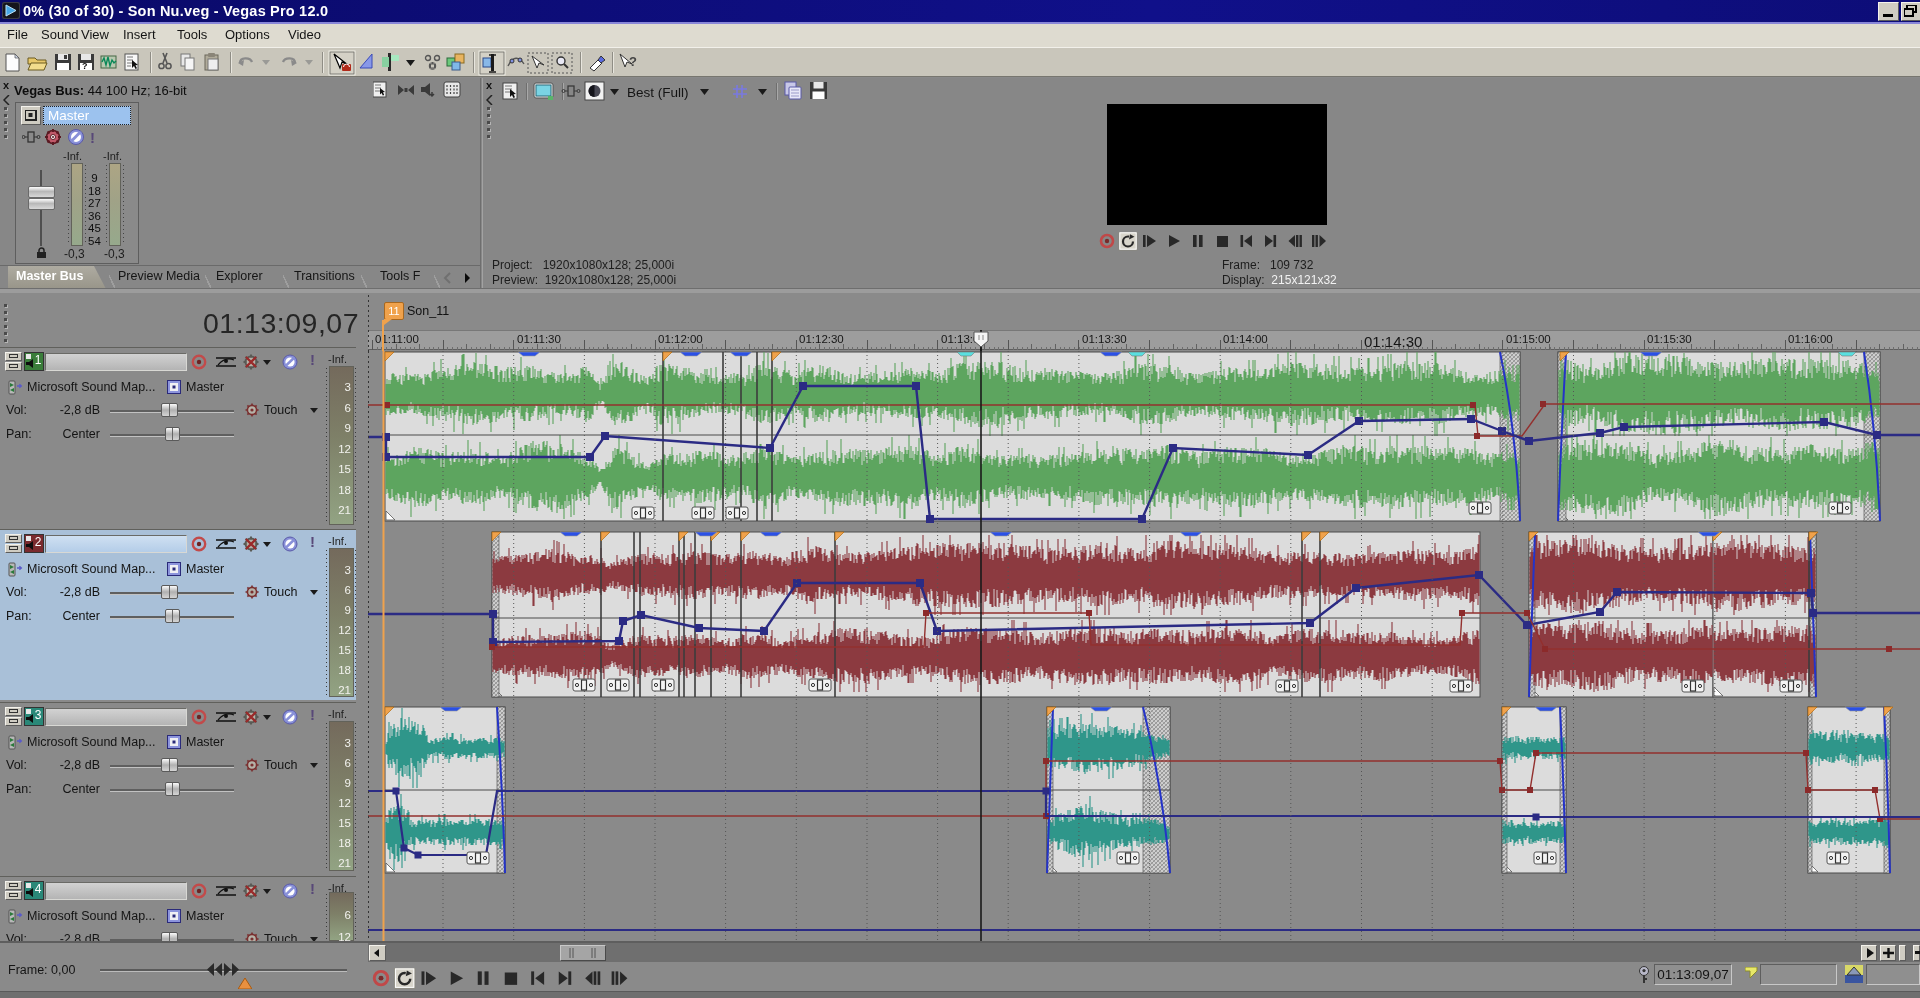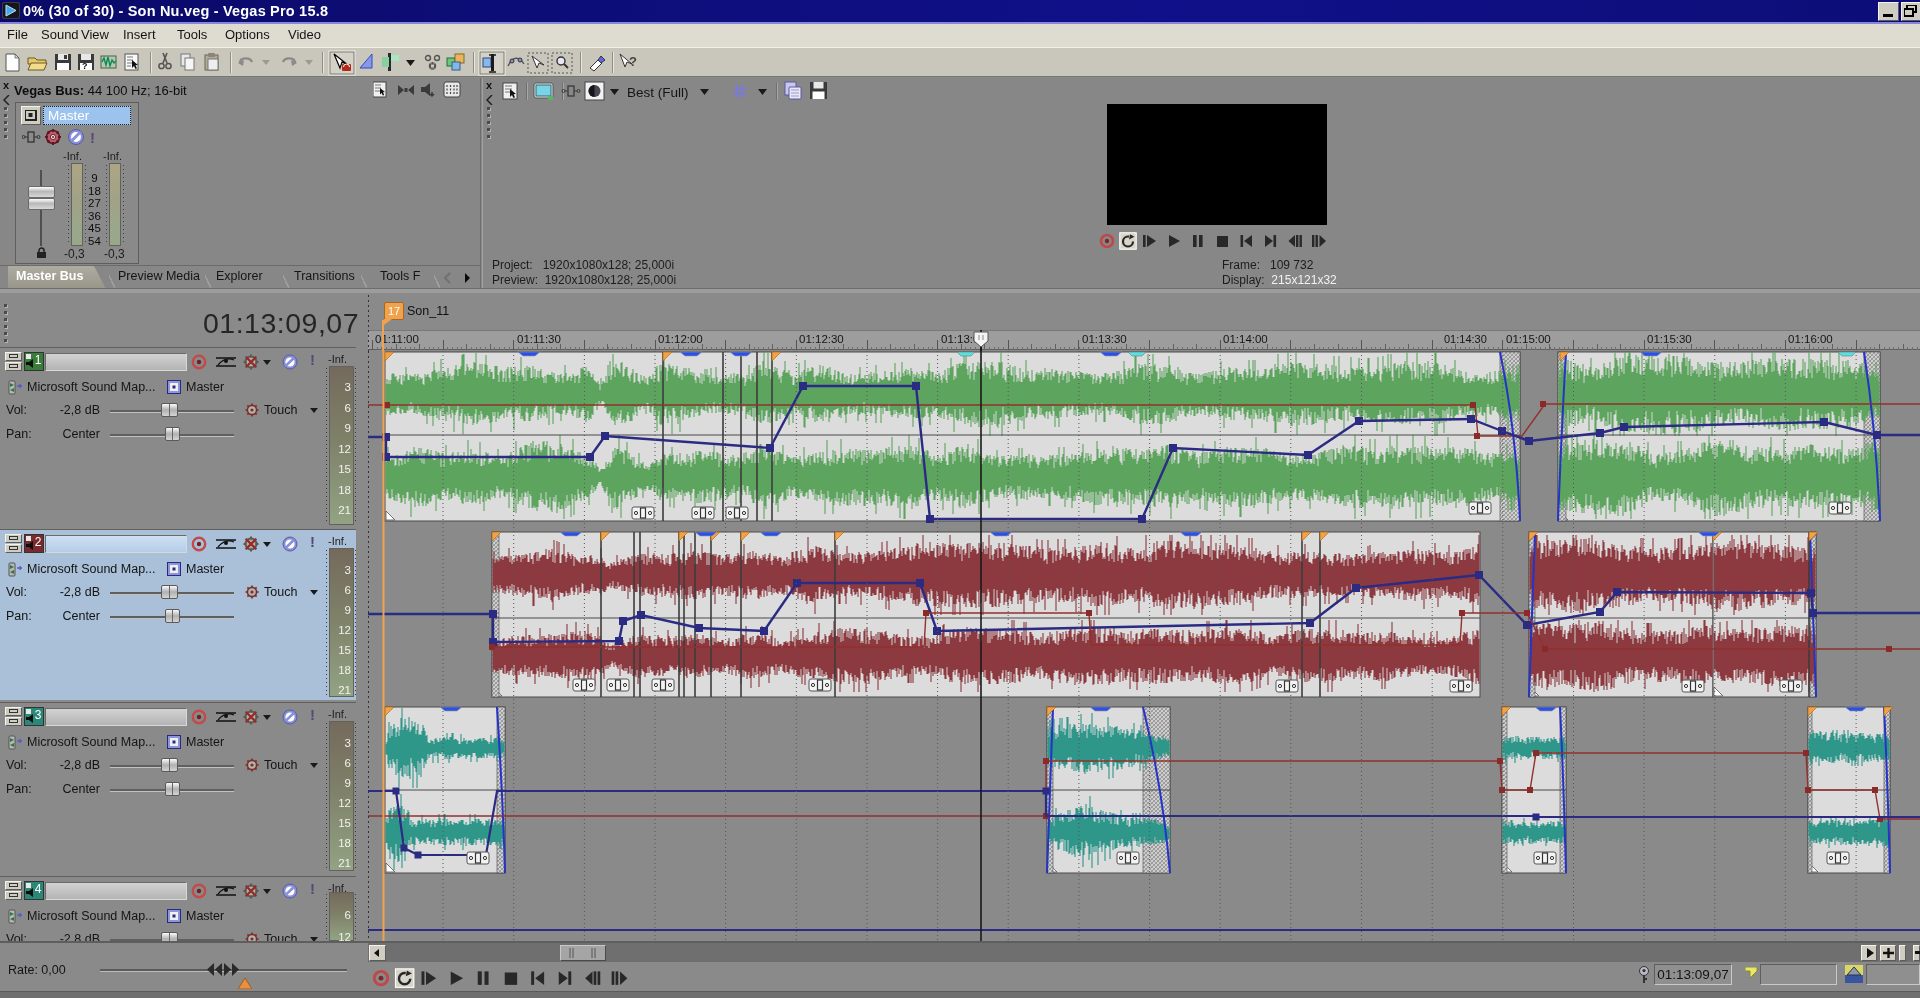--- a/index.html
+++ b/index.html
@@ -9,21 +9,21 @@
 .sunk{border-top:1px solid #5e5e5e;border-left:1px solid #5e5e5e;border-right:1px solid #c8c8c8;border-bottom:1px solid #c8c8c8}
 </style></head><body>
 
 <div class="abs" style="left:0;top:0;width:1920px;height:22px;background:linear-gradient(90deg,#0a0a68,#10108a 60%,#0d0d78)"></div>
 <div class="abs" style="left:0;top:22px;width:1920px;height:2px;background:#8886d8"></div>
 <svg class="abs" style="left:2px;top:2px" width="19" height="18">
     <rect x="0" y="0" width="18" height="17" rx="2" fill="#3a3a44"></rect>
     <rect x="1" y="1" width="16" height="15" rx="2" fill="#15151c"></rect>
     <path d="M4,3 L14,8.5 L4,14 z" fill="#49a8e8" stroke="#bde2f8" stroke-width="1"></path>
   </svg>
-<div class="abs" style="left:23px;top:3px;font-size:14.5px;font-weight:bold;color:#fff;letter-spacing:.2px">0% (30 of 30) - Son Nu.veg - Vegas Pro 15.8</div>
+<div class="abs" style="left:23px;top:3px;font-size:14.5px;font-weight:bold;color:#fff;letter-spacing:.2px">0% (30 of 30) - Son Nu.veg - Vegas Pro 12.0</div>
 <div class="abs btn3d" style="left:1878px;top:2px;width:21px;height:19px"></div>
 <div class="abs" style="left:1883px;top:14px;width:10px;height:3px;background:#000"></div>
 <div class="abs btn3d" style="left:1901px;top:2px;width:21px;height:19px"></div>
 <svg class="abs" style="left:1904px;top:5px" width="14" height="13">
     <rect x="3" y="0" width="9" height="7" fill="none" stroke="#000" stroke-width="2"></rect>
     <rect x="0" y="4" width="9" height="7" fill="#cfccc2" stroke="#000" stroke-width="2"></rect>
   </svg>
 
 <div class="abs" style="left:0;top:24px;width:1920px;height:23px;background:#dedbd0"></div>
 <div class="abs" style="left:7px;top:27px;font-size:13px;color:#141414">File</div>
@@ -686,26 +686,26 @@
     <div class="abs" style="left:4px;top:13px;width:100%;height:6px;background:repeating-linear-gradient(90deg,#616161 0 1px,transparent 1px 23.55px)"></div>
     <div class="abs" style="left:4px;top:9px;width:100%;height:10px;background:repeating-linear-gradient(90deg,#555 0 1px,transparent 1px 70.65px)"></div>
   </div>
 <div class="abs" style="left:375px;top:333px;font-size:11.5px;color:#161616">01:11:00</div>
 <div class="abs" style="left:517px;top:333px;font-size:11.5px;color:#161616">01:11:30</div>
 <div class="abs" style="left:658px;top:333px;font-size:11.5px;color:#161616">01:12:00</div>
 <div class="abs" style="left:799px;top:333px;font-size:11.5px;color:#161616">01:12:30</div>
 <div class="abs" style="left:941px;top:333px;font-size:11.5px;color:#161616">01:13:0</div>
 <div class="abs" style="left:1082px;top:333px;font-size:11.5px;color:#161616">01:13:30</div>
 <div class="abs" style="left:1223px;top:333px;font-size:11.5px;color:#161616">01:14:00</div>
-<div class="abs" style="left:1444px;top:333px;font-size:11px;color:#161616">01:14:30</div>
+<div class="abs" style="left:1364px;top:333px;font-size:15px;color:#161616">01:14:30</div>
 <div class="abs" style="left:1506px;top:333px;font-size:11.5px;color:#161616">01:15:00</div>
 <div class="abs" style="left:1647px;top:333px;font-size:11.5px;color:#161616">01:15:30</div>
 <div class="abs" style="left:1788px;top:333px;font-size:11.5px;color:#161616">01:16:00</div>
 <div class="abs" style="left:368px;top:295px;width:1px;height:56px;background:repeating-linear-gradient(#333 0 2px,transparent 2px 5px)"></div>
-<div class="abs" style="left:384px;top:302px;width:20px;height:18px;background:#f0a24c;border:1px solid #a86820;border-radius:2px;color:#fff;font-size:11px;text-align:center;padding-top:2px">17</div>
+<div class="abs" style="left:384px;top:302px;width:20px;height:18px;background:#f0a24c;border:1px solid #a86820;border-radius:2px;color:#fff;font-size:11px;text-align:center;padding-top:2px">11</div>
 <svg class="abs" style="left:384px;top:319px" width="8" height="6">
     <path d="M0,0 h8 l-8,6 z" fill="#f0a24c"></path>
   </svg>
 <div class="abs" style="left:407px;top:304px;font-size:12.5px;color:#111">Son_11</div>
 <svg class="abs" style="left:368px;top:351px" width="1552" height="590" viewBox="0 0 1552 590">
     <defs>
       <pattern id="hatch" width="4" height="4" patternUnits="userSpaceOnUse">
         <rect width="4" height="4" fill="#cecece"></rect>
         <path d="M0,4 L4,0" stroke="#8e8e8e" stroke-width="0.9"></path>
         <path d="M0,0 L4,4" stroke="#9a9a9a" stroke-width="0.8"></path>
@@ -1051,21 +1051,21 @@
 <div class="abs btn3d" style="left:1880px;top:945px;width:16px;height:16px"></div>
 <svg class="abs" style="left:1866px;top:948px" width="9" height="10">
     <path d="M1,0 L8,5 L1,10 z" fill="#111"></path>
   </svg>
 <svg class="abs" style="left:1883px;top:948px" width="11" height="10">
     <path d="M5.5,0 v10 M0,5 h11" stroke="#111" stroke-width="2.4"></path>
   </svg>
 <div class="abs btn3d" style="left:1899px;top:945px;width:7px;height:16px"></div>
 <div class="abs btn3d" style="left:1913px;top:945px;width:7px;height:16px"></div>
 <div class="abs" style="left:1915px;top:951px;width:5px;height:2.5px;background:#111"></div>
-<div class="abs" style="left:8px;top:963px;font-size:12.5px;color:#141414">Rate: 0,00</div>
+<div class="abs" style="left:8px;top:963px;font-size:12.5px;color:#141414">Frame: 0,00</div>
 <div class="abs" style="left:100px;top:969px;width:247px;height:1.5px;background:#5a5a5a;box-shadow:0 1px 0 #bbb"></div>
 <svg class="abs" style="left:206px;top:962px" width="34" height="15">
     <path d="M8,1 L1,7.5 L8,14 z M16,1 L9,7.5 L16,14 z M18,1 L25,7.5 L18,14 z M26,1 L33,7.5 26,14 z" fill="#2a2a2a"></path>
   </svg>
 <svg class="abs" style="left:238px;top:978px" width="14" height="11">
     <path d="M7,0 L14,11 L0,11 z" fill="#e89040" stroke="#a85a10"></path>
   </svg>
 <svg class="abs" style="left:372px;top:968px" width="292" height="22">
     <circle cx="9.0" cy="10.125" r="6.75" fill="none" stroke="#c04848" stroke-width="2.9250000000000003"></circle>
     <circle cx="9.0" cy="10.125" r="2.475" fill="#7a2a2a"></circle>

